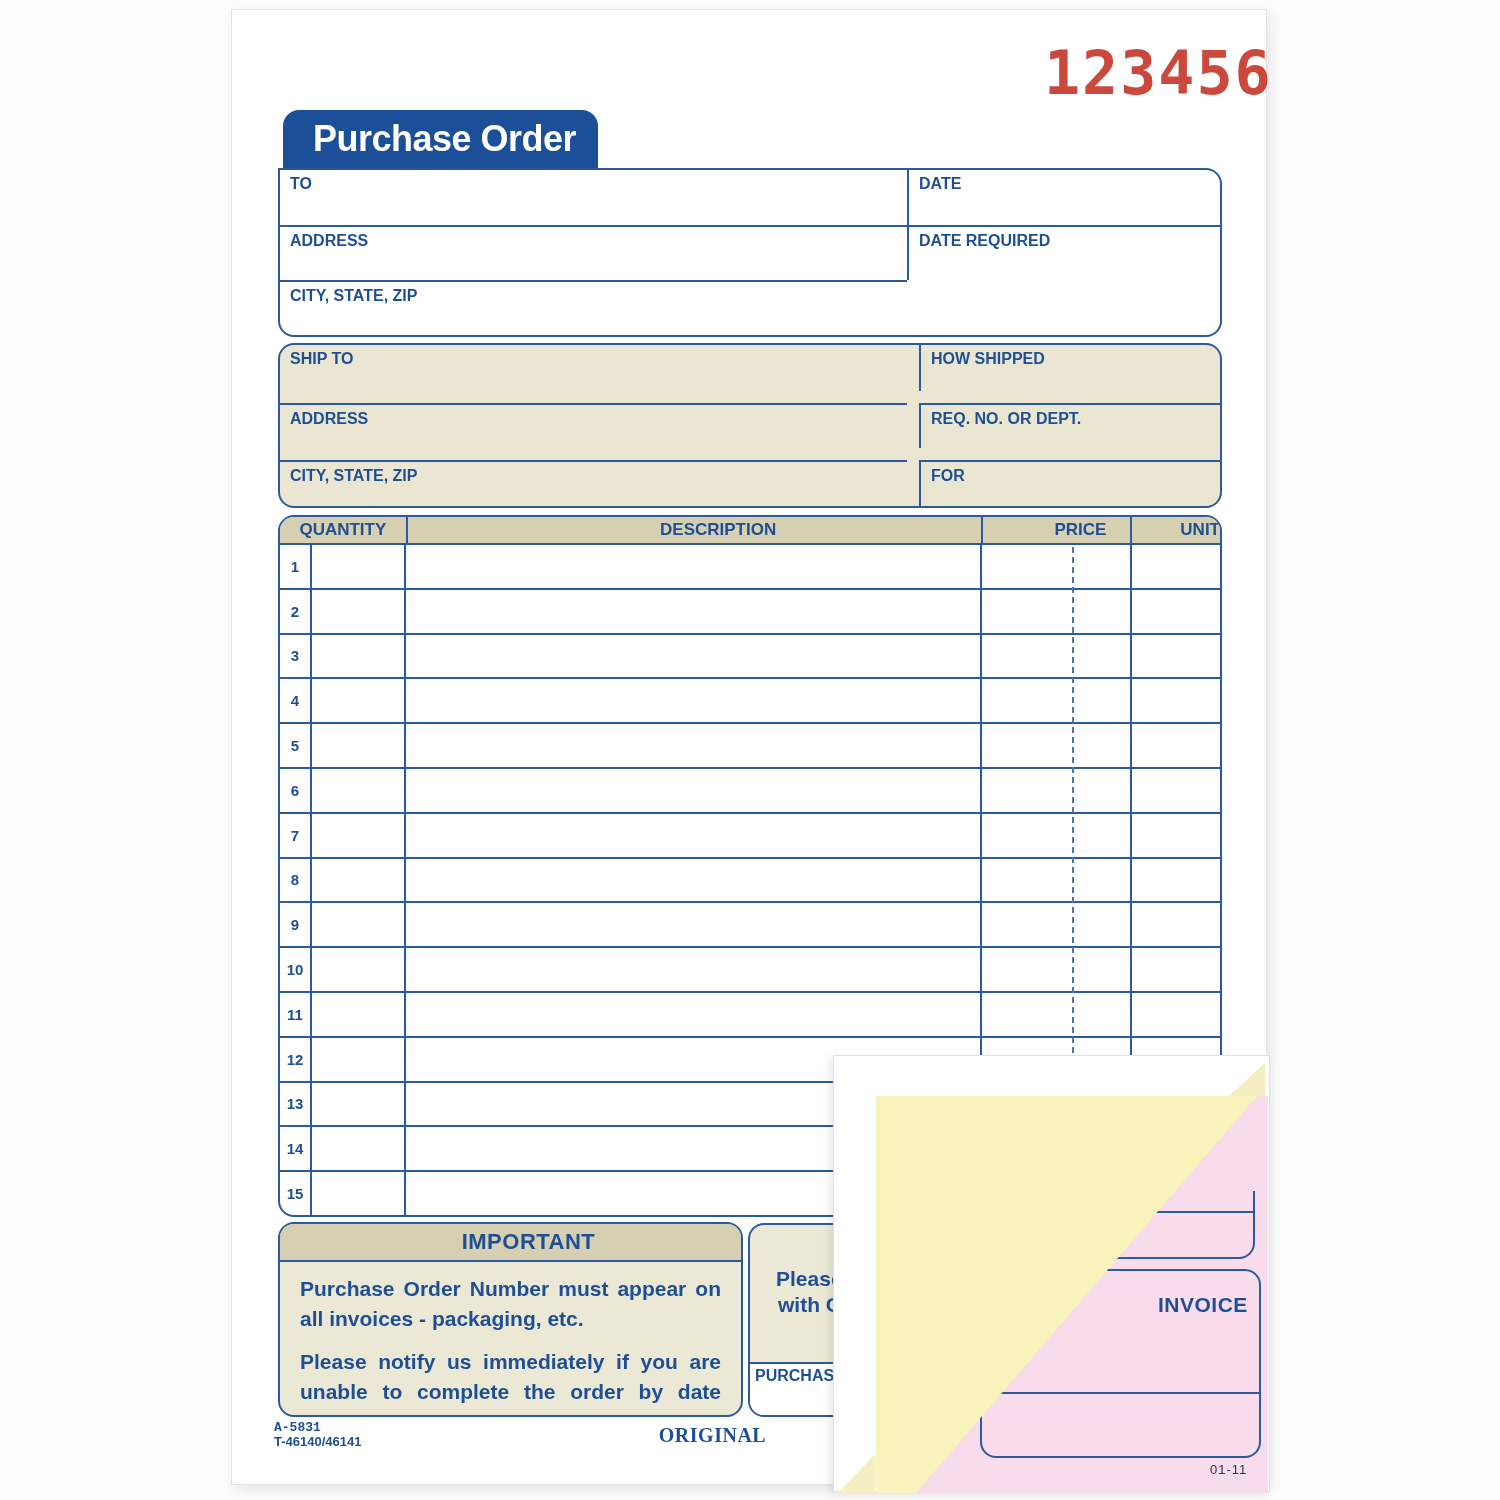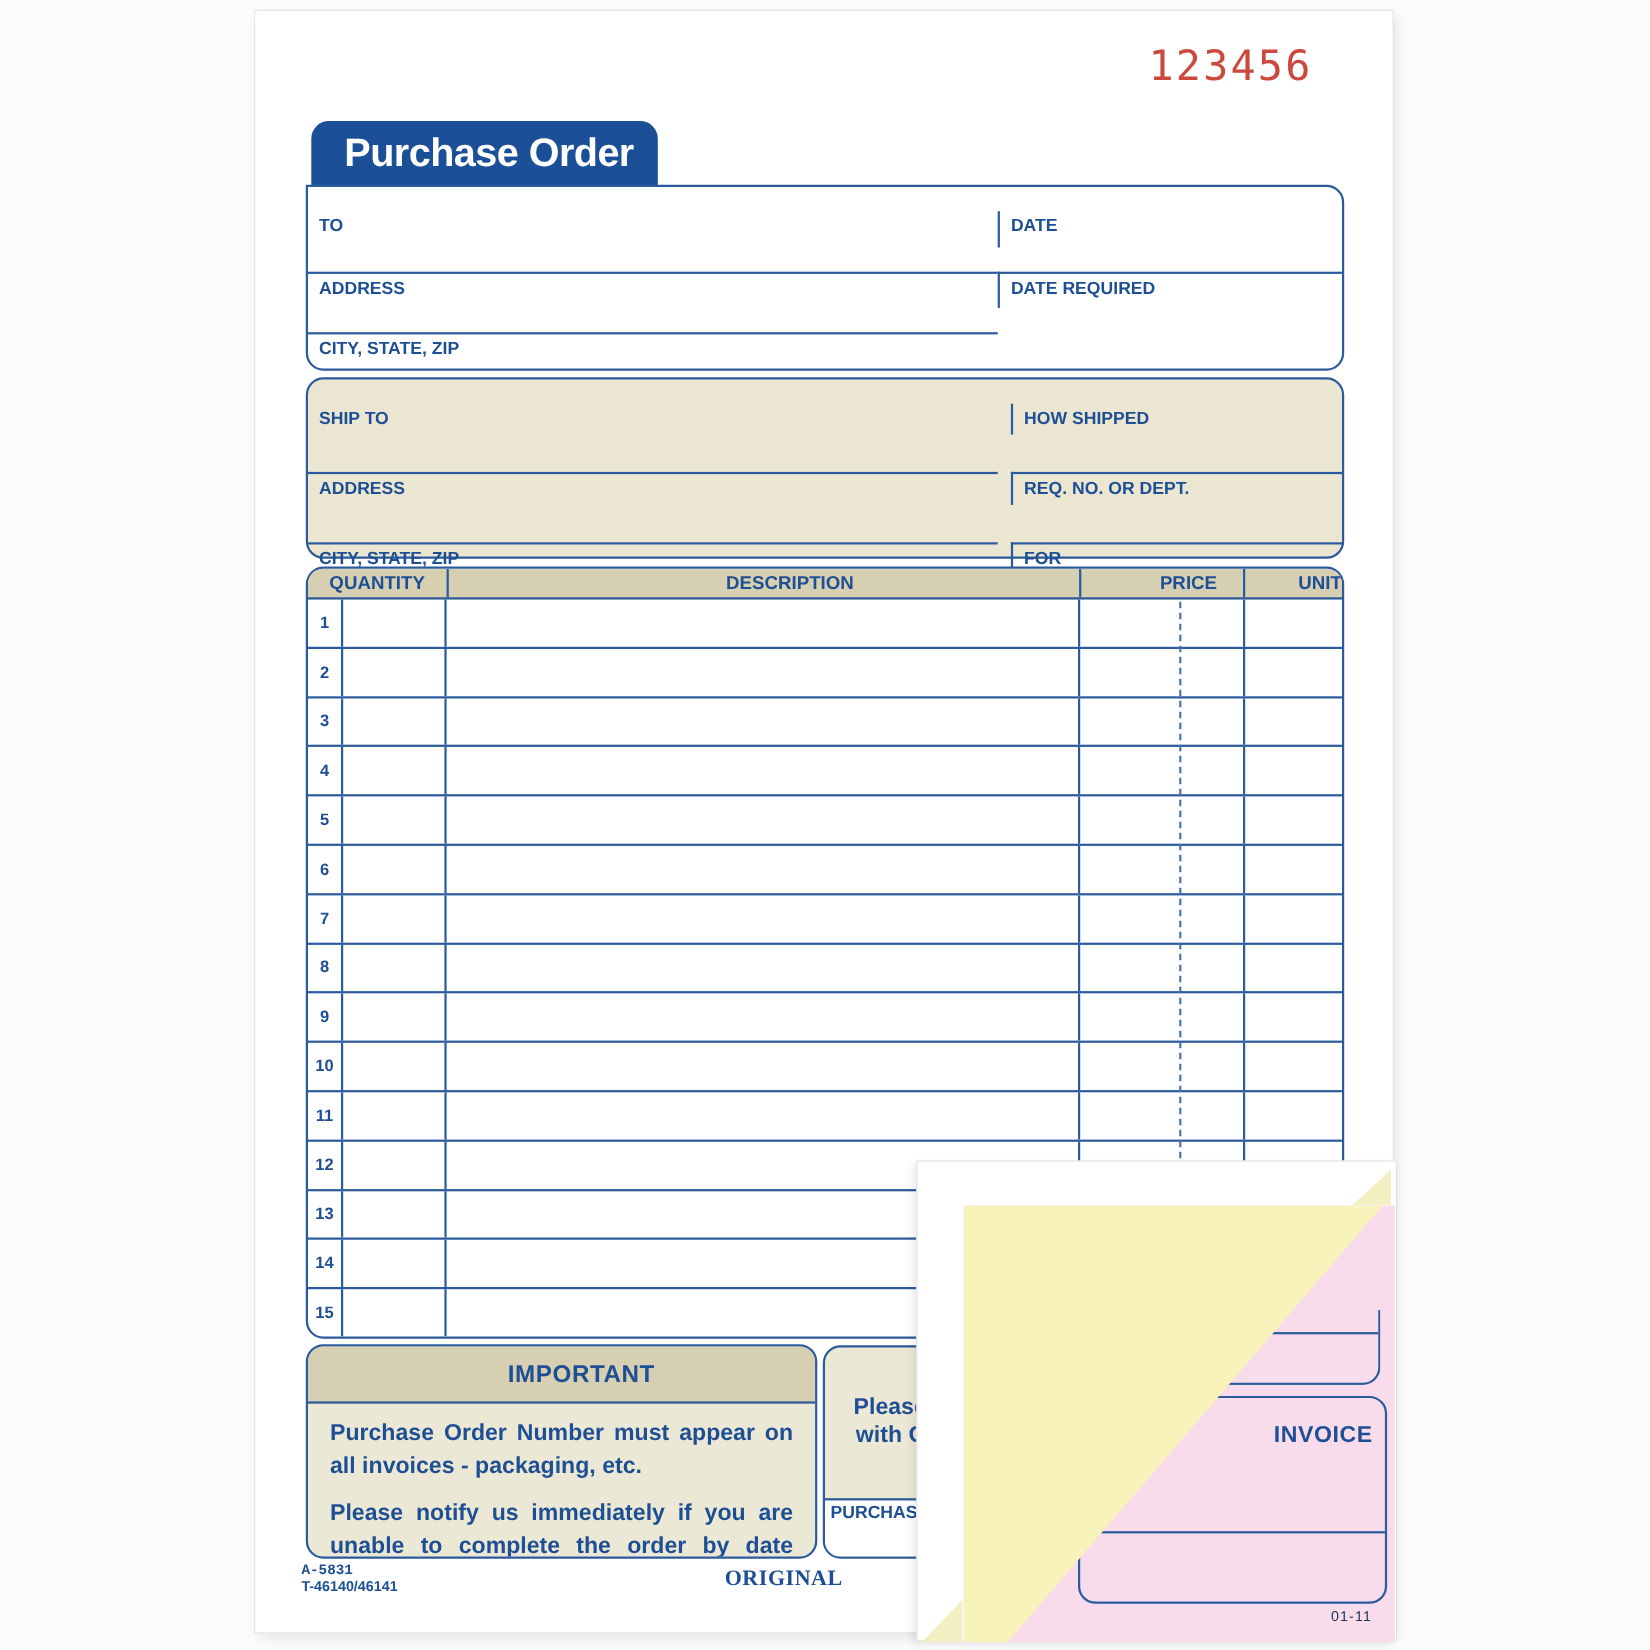--- a/index.html
+++ b/index.html
@@ -16,30 +16,30 @@
   }
   *{margin:0;padding:0;box-sizing:border-box;}
   body{width:1500px;height:1500px;background:#fcfcfc;position:relative;
        font-family:"Liberation Sans",sans-serif;overflow:hidden;}
 
   
   .page{position:absolute;left:232px;top:10px;width:1034px;height:1474px;background:#ffffff;
         box-shadow:0 0 0 1px #e3e3e3, 4px 5px 12px rgba(0,0,0,.10);}
 
   .stamp{position:absolute;left:812px;top:28px;width:220px;
-         font-family:"DejaVu Sans Mono",monospace;font-weight:400;font-size:38px;
+         font-family:"DejaVu Sans Mono",monospace;font-weight:700;font-size:60px;
          color:var(--red);letter-spacing:2px;opacity:.92;}
 
   .tab{position:absolute;left:51px;top:100px;width:315px;height:60px;background:var(--tab-blue);
        border-radius:16px 16px 0 0;color:#fff;font-size:36px;font-weight:700;
        line-height:58px;padding-left:30px;letter-spacing:-0.5px;}
 
   .infobox{position:absolute;left:46px;width:944px;border:2px solid var(--blue);
            display:grid;grid-template-columns:627px 1fr;grid-template-rows:repeat(3,1fr);}
-  .infobox .cell{padding:5px 10px;font-size:16px;font-weight:700;color:var(--blue-dark);margin-top:22px;}
+  .infobox .cell{padding:5px 10px;font-size:16px;font-weight:700;color:var(--blue-dark);}
   .infobox .cell.r{border-left:2px solid var(--blue);}
   .infobox .cell.nt{border-top:2px solid var(--blue);}
   .box-billto{top:158px;height:169px;border-radius:0 16px 16px 16px;background:#fff;}
   .box-shipto{top:333px;height:165px;border-radius:16px;background:var(--ship-bg);gap:12px;}
 
   
   .table{position:absolute;left:46px;top:505px;width:944px;height:702px;
          border:2px solid var(--blue);border-radius:16px;overflow:hidden;background:#fff;}
   .thead{position:absolute;left:0;top:0;right:0;height:28px;background:var(--tan-header);
          border-bottom:2px solid var(--blue);display:flex;}
@@ -54,21 +54,21 @@
   .c.n{width:32px;display:flex;align-items:center;justify-content:center;
        font-size:15px;font-weight:700;color:var(--blue-dark);}
   .c.q{width:94px;} .c.d{width:576px;} .c.p{width:150px;} .c.u{flex:1;border-right:none;}
   .cents-line{position:absolute;left:792px;top:30px;bottom:2px;
               border-left:2px dashed #4a74ad;}
 
   
   .important{position:absolute;left:46px;top:1212px;width:465px;height:195px;
              border:2px solid var(--blue);border-radius:16px;overflow:hidden;
              background:var(--tan-light);}
-  .imp-bar{height:52px;background:var(--tan-header);border-bottom:2px solid var(--blue);
+  .imp-bar{height:38px;background:var(--tan-header);border-bottom:2px solid var(--blue);
            display:flex;align-items:center;justify-content:center;
            font-size:22px;font-weight:700;color:var(--blue-dark);letter-spacing:.5px;padding-left:36px;}
   .imp-body{padding:12px 20px 0 20px;font-size:21px;font-weight:700;color:var(--blue-dark);
             line-height:1.45;text-align:justify;}
   .imp-body p+p{margin-top:12px;}
 
   .approval{position:absolute;left:516px;top:1213px;width:474px;height:194px;
             border:2px solid var(--blue);border-radius:16px;overflow:hidden;
             background:var(--tan-light);}
   .appr-line{position:absolute;font-size:21px;font-weight:700;color:var(--blue-dark);}

